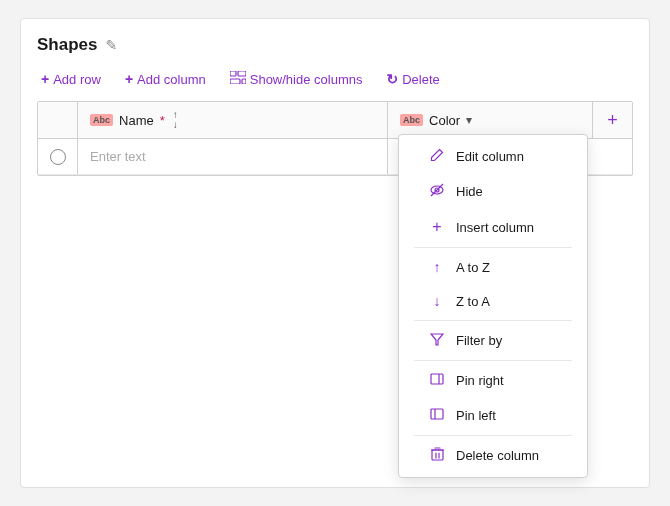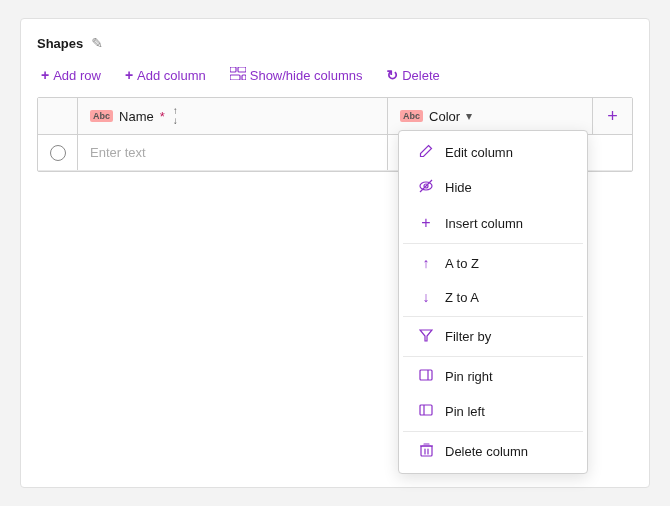--- a/index.html
+++ b/index.html
@@ -21,21 +21,21 @@
       padding: 16px;
       position: relative;
     }
     .panel-title {
       display: flex;
       align-items: center;
       gap: 8px;
       margin-bottom: 14px;
     }
     .panel-title h2 {
-      font-size: 13px;
+      font-size: 17px;
       font-weight: 600;
       color: #1a1a1a;
       text-align: right;
     }
     .edit-icon {
       color: #888;
       font-size: 14px;
       cursor: pointer;
     }
     .toolbar {
@@ -160,21 +160,21 @@
     .dropdown-menu {
       position: absolute;
       top: 32px;
       left: 10px;
       background: #fff;
       border: 1px solid #d0d0d0;
       border-radius: 4px;
       box-shadow: 0 4px 16px rgba(0,0,0,0.12);
       z-index: 100;
       width: 190px;
-      padding: 4px 4px;
+      padding: 4px 15px;
     }
     .dropdown-item {
       display: flex;
       align-items: center;
       gap: 10px;
       padding: 9px 14px;
       font-size: 13px;
       color: #1a1a1a;
       cursor: pointer;
     }

